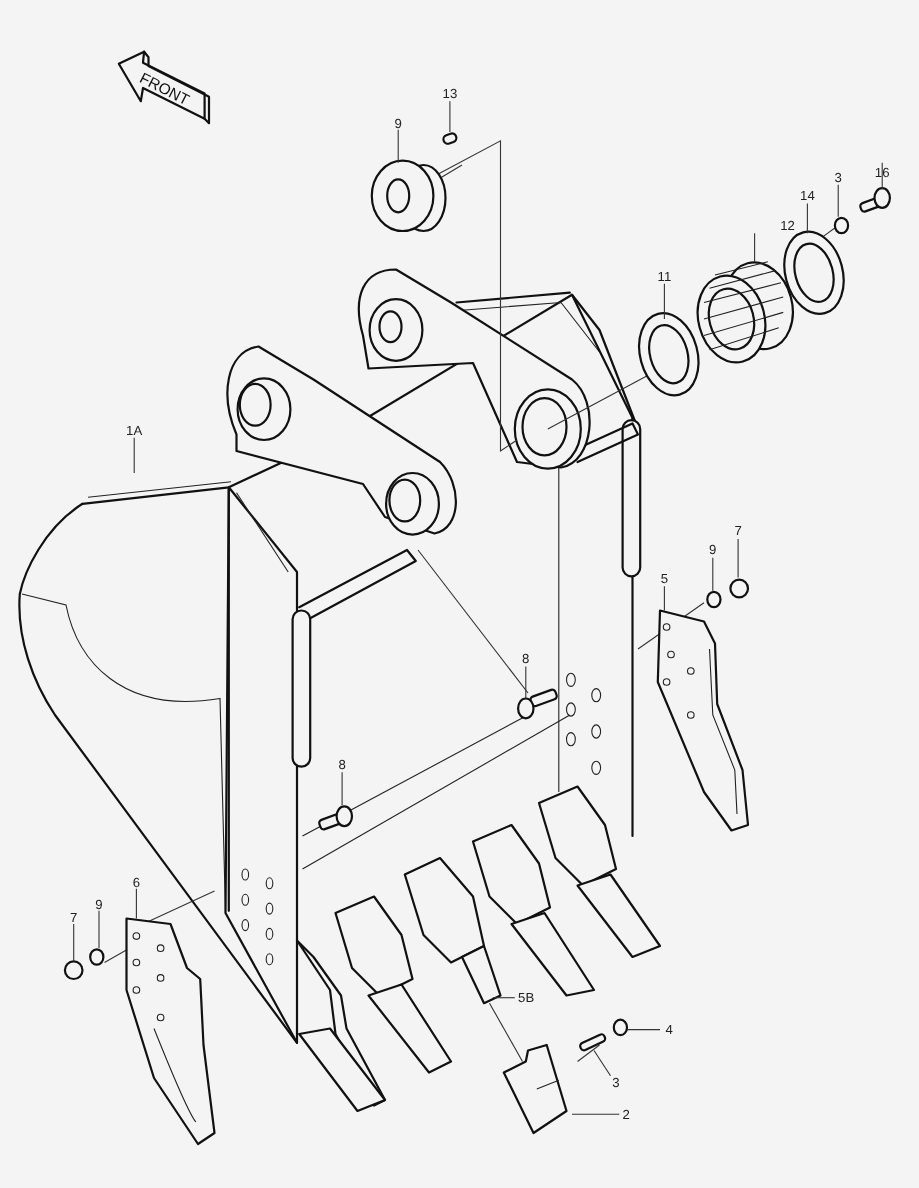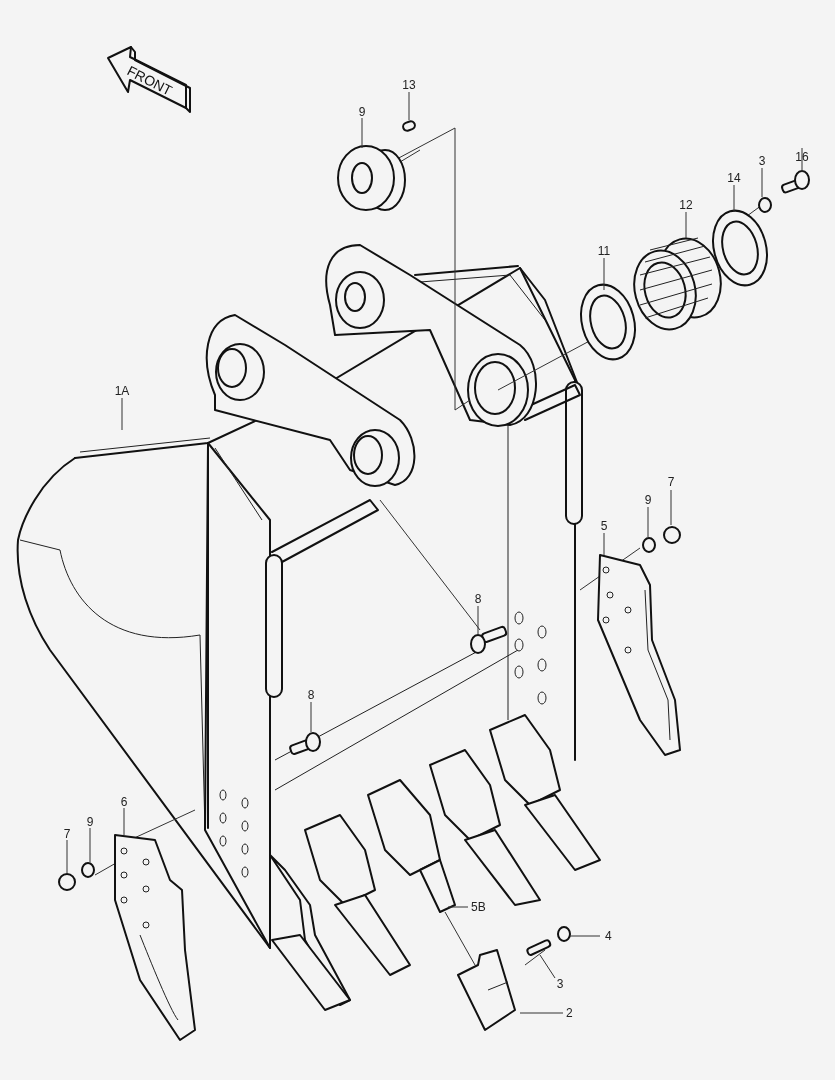--- a/index.html
+++ b/index.html
@@ -239,19 +239,19 @@
 <span class="lbl" style="left:604px; top:520px;">5</span>
 <span class="lbl" style="left:124px; top:796px;">6</span>
 <span class="lbl" style="left:671px; top:476px;">7</span>
 <span class="lbl" style="left:67px; top:828px;">7</span>
 <span class="lbl" style="left:478px; top:593px;">8</span>
 <span class="lbl" style="left:311px; top:689px;">8</span>
 <span class="lbl" style="left:648px; top:494px;">9</span>
 <span class="lbl" style="left:90px; top:816px;">9</span>
 <span class="lbl" style="left:362px; top:106px;">9</span>
 <span class="lbl" style="left:604px; top:245px;">11</span>
-<span class="lbl" style="left:686px; top:199px;">12</span>
+<span class="lbl" style="left:716px; top:199px;">12</span>
 <span class="lbl" style="left:409px; top:79px;">13</span>
 <span class="lbl" style="left:734px; top:172px;text-align:center;">14</span>
 <span class="lbl" style="left:762px; top:155px;">3</span>
 <span class="lbl" style="left:802px; top:135px;margin-top:16px;">16</span>
 
 </div>
 
 </body></html>

